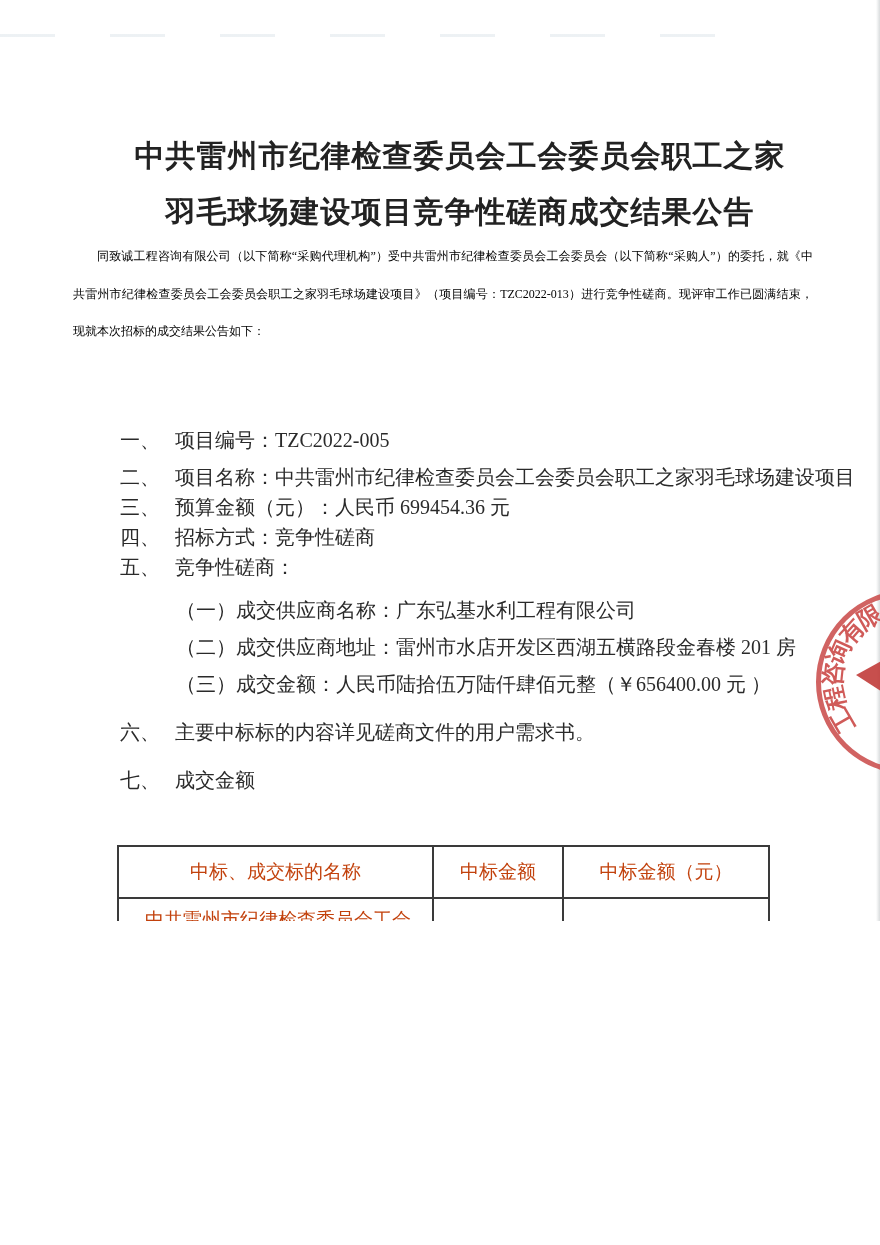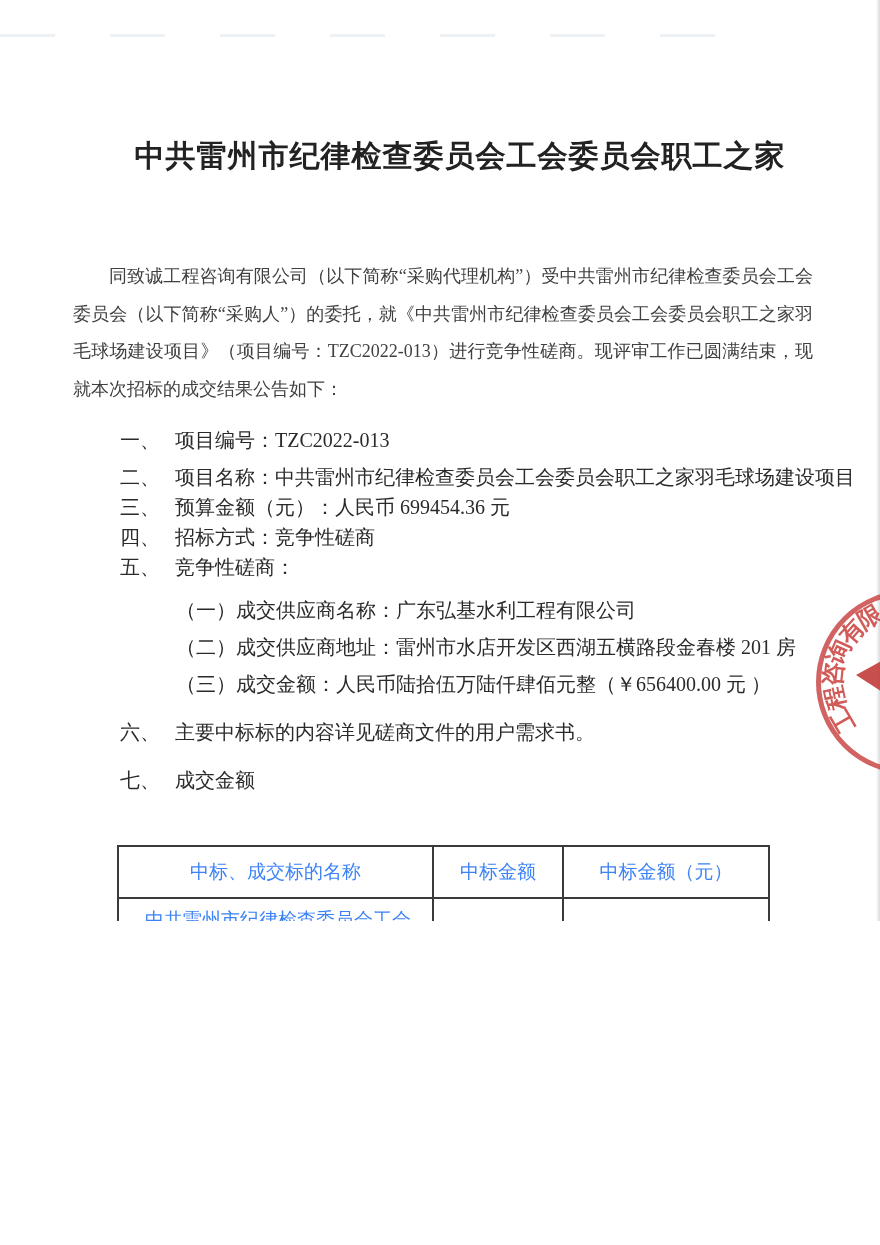--- a/index.html
+++ b/index.html
@@ -27,40 +27,40 @@
   .title{
     position:absolute;left:80px;width:760px;
     text-align:center;font-weight:bold;font-size:30px;
     letter-spacing:1px;color:#222;
     white-space:nowrap;
   }
   .title.l1{top:136px;}
   .title.l2{top:192px;}
   
   .intro{
-    position:absolute;left:73px;top:258px;width:740px;
-    font-size:18px;line-height:37.5px;
+    position:absolute;left:73px;top:238px;width:740px;
+    font-size:12px;line-height:37.5px;
     text-align:justify;text-justify:inter-ideograph;
-    text-indent:2em;color:#404040;
+    text-indent:2em;color:#000000;
   }
   
   .li{position:absolute;left:73px;width:745px;font-size:20px;line-height:28px;color:#2a2a2a;}
   .li .marker{position:absolute;left:47px;top:0;}
   .li .txt{position:absolute;left:102px;top:0;width:640px;white-space:nowrap;}
   .subli{position:absolute;left:73px;width:745px;font-size:20px;line-height:28px;color:#2a2a2a;}
   .subli .txt{position:absolute;left:103px;top:0;width:640px;white-space:nowrap;}
   
   .bid-table{
     position:absolute;left:117px;top:845px;
     border-collapse:collapse;table-layout:fixed;
   }
   .bid-table th,.bid-table td{
     border:2px solid #3a3a3a;
     font-weight:normal;
-    font-size:19px;color:#3b82f6;
+    font-size:19px;color:#c2410c;
     text-align:center;vertical-align:middle;
     padding:0 10px;
   }
   .bid-table th{height:50px;}
   .bid-table td{height:88px;line-height:41px;white-space:pre-line;}
   .bid-table td.cell-name{text-align:left;padding-left:26px;border-radius:17px;}
   .col1{width:315px;} .col2{width:130px;} .col3{width:206px;}
   
   .stamp{position:absolute;left:0;top:0;width:880px;height:1245px;pointer-events:none;}
   .stamp-ring{
@@ -82,26 +82,27 @@
 </style>
 </head>
 <body>
 
 <div class="page">
 
   <div class="scan-artifact-top"></div>
   <div class="scan-edge-right"></div>
 
   <div class="title l1">中共雷州市纪律检查委员会工会委员会职工之家</div>
+  <div class="title l2">羽毛球场建设项目竞争性磋商成交结果公告</div>
 
   <div class="intro">同致诚工程咨询有限公司（以下简称“采购代理机构”）受中共雷州市纪律检查委员会工会委员会（以下简称“采购人”）的委托，就《中共雷州市纪律检查委员会工会委员会职工之家羽毛球场建设项目》（项目编号：TZC2022-013）进行竞争性磋商。现评审工作已圆满结束，现就本次招标的成交结果公告如下：</div>
 
   <div class="li" style="top:426px">
     <span class="marker">一、</span>
-    <span class="txt">项目编号：TZC2022-013</span>
+    <span class="txt">项目编号：TZC2022-005</span>
   </div>
   <div class="li" style="top:463px">
     <span class="marker">二、</span>
     <span class="txt">项目名称：中共雷州市纪律检查委员会工会委员会职工之家羽毛球场建设项目</span>
   </div>
   <div class="li" style="top:493px">
     <span class="marker">三、</span>
     <span class="txt">预算金额（元）：人民币 699454.36 元</span>
   </div>
   <div class="li" style="top:523px">

